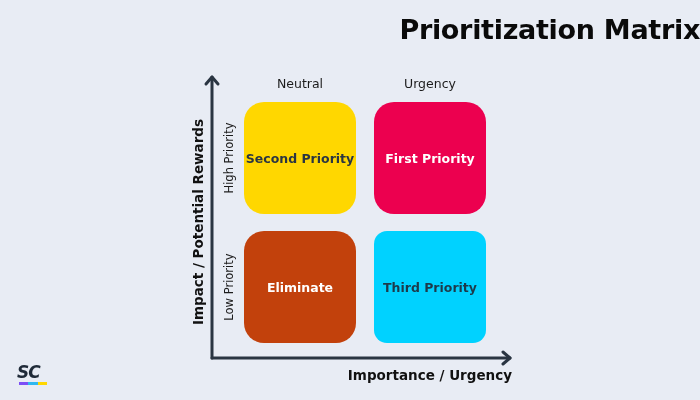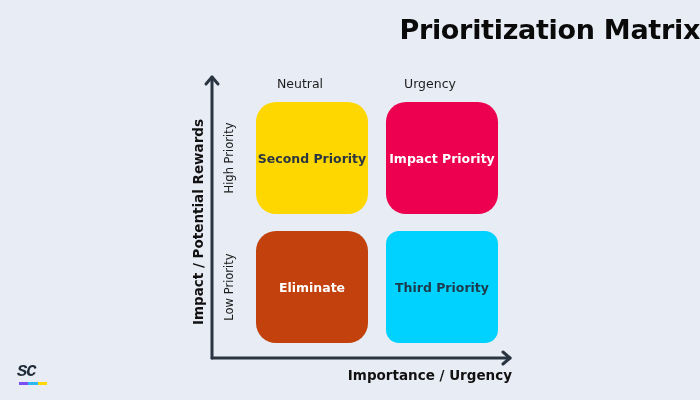--- a/index.html
+++ b/index.html
@@ -31,29 +31,29 @@
       text-align: center; font-weight: bold; font-size: 13.5px; color: #111;
       transform: rotate(-90deg); transform-origin: center center;
     }
     .x-axis-title {
       position: absolute; left: 212px; top: 367px; width: 300px;
       text-align: right; font-weight: bold; font-size: 13.5px; color: #111;
     }
     .box {
       position: absolute; width: 112px; height: 112px; border-radius: 20px;
       display: flex; align-items: center; justify-content: center;
-      font-weight: bold; font-size: 12.5px; margin-left: 12px;
+      font-weight: bold; font-size: 12.5px;
     }
     svg.axes { position: absolute; left: 0; top: 0; }
     .logo {
       position: absolute; left: 17px; top: 362px; width: 32px; height: 24px;
     }
     .logo-text {
       position: absolute; left: 0; top: 0; font-weight: bold; font-size: 17px;
-      color: #1f2a38; letter-spacing: -1px; font-style: italic; font-family: Liberation Mono, monospace;
+      color: #1f2a38; letter-spacing: -1px; font-style: italic;
     }
     .logo-bar {
       position: absolute; left: 2px; top: 20px; height: 3px; width: 28px;
       display: flex;
     }
     .logo-bar span { flex: 1; height: 3px; }
   </style>
 </head>
 <body style="background: rgb(232, 236, 244);">
 
@@ -76,21 +76,21 @@
   <g stroke="#2a3542" stroke-width="3" fill="none" stroke-linecap="round" stroke-linejoin="round">
     <line x1="212" y1="358" x2="510" y2="358"></line>
     <polyline points="503,352 510,358 503,364"></polyline>
   </g>
 </svg>
 
 <div class="box" id="q0" style="left: 244px; top: 102px; background: rgb(255, 215, 0); color: rgb(42, 53, 66);">
   <span>Second Priority</span>
 </div>
 <div class="box" id="q1" style="left: 374px; top: 102px; background: rgb(236, 0, 79); color: rgb(255, 255, 255);">
-  <span>Impact Priority</span>
+  <span>First Priority</span>
 </div>
 <div class="box" id="q2" style="left: 244px; top: 231px; background: #c2410c; color: rgb(255, 255, 255);">
   <span>Eliminate</span>
 </div>
 <div class="box" id="q3" style="left: 374px; top: 231px; background: rgb(0, 210, 255); color: rgb(29, 58, 74); border-radius: 13px;">
   <span>Third Priority</span>
 </div>
 
 <div class="logo">
   <span class="logo-text">SC</span>

